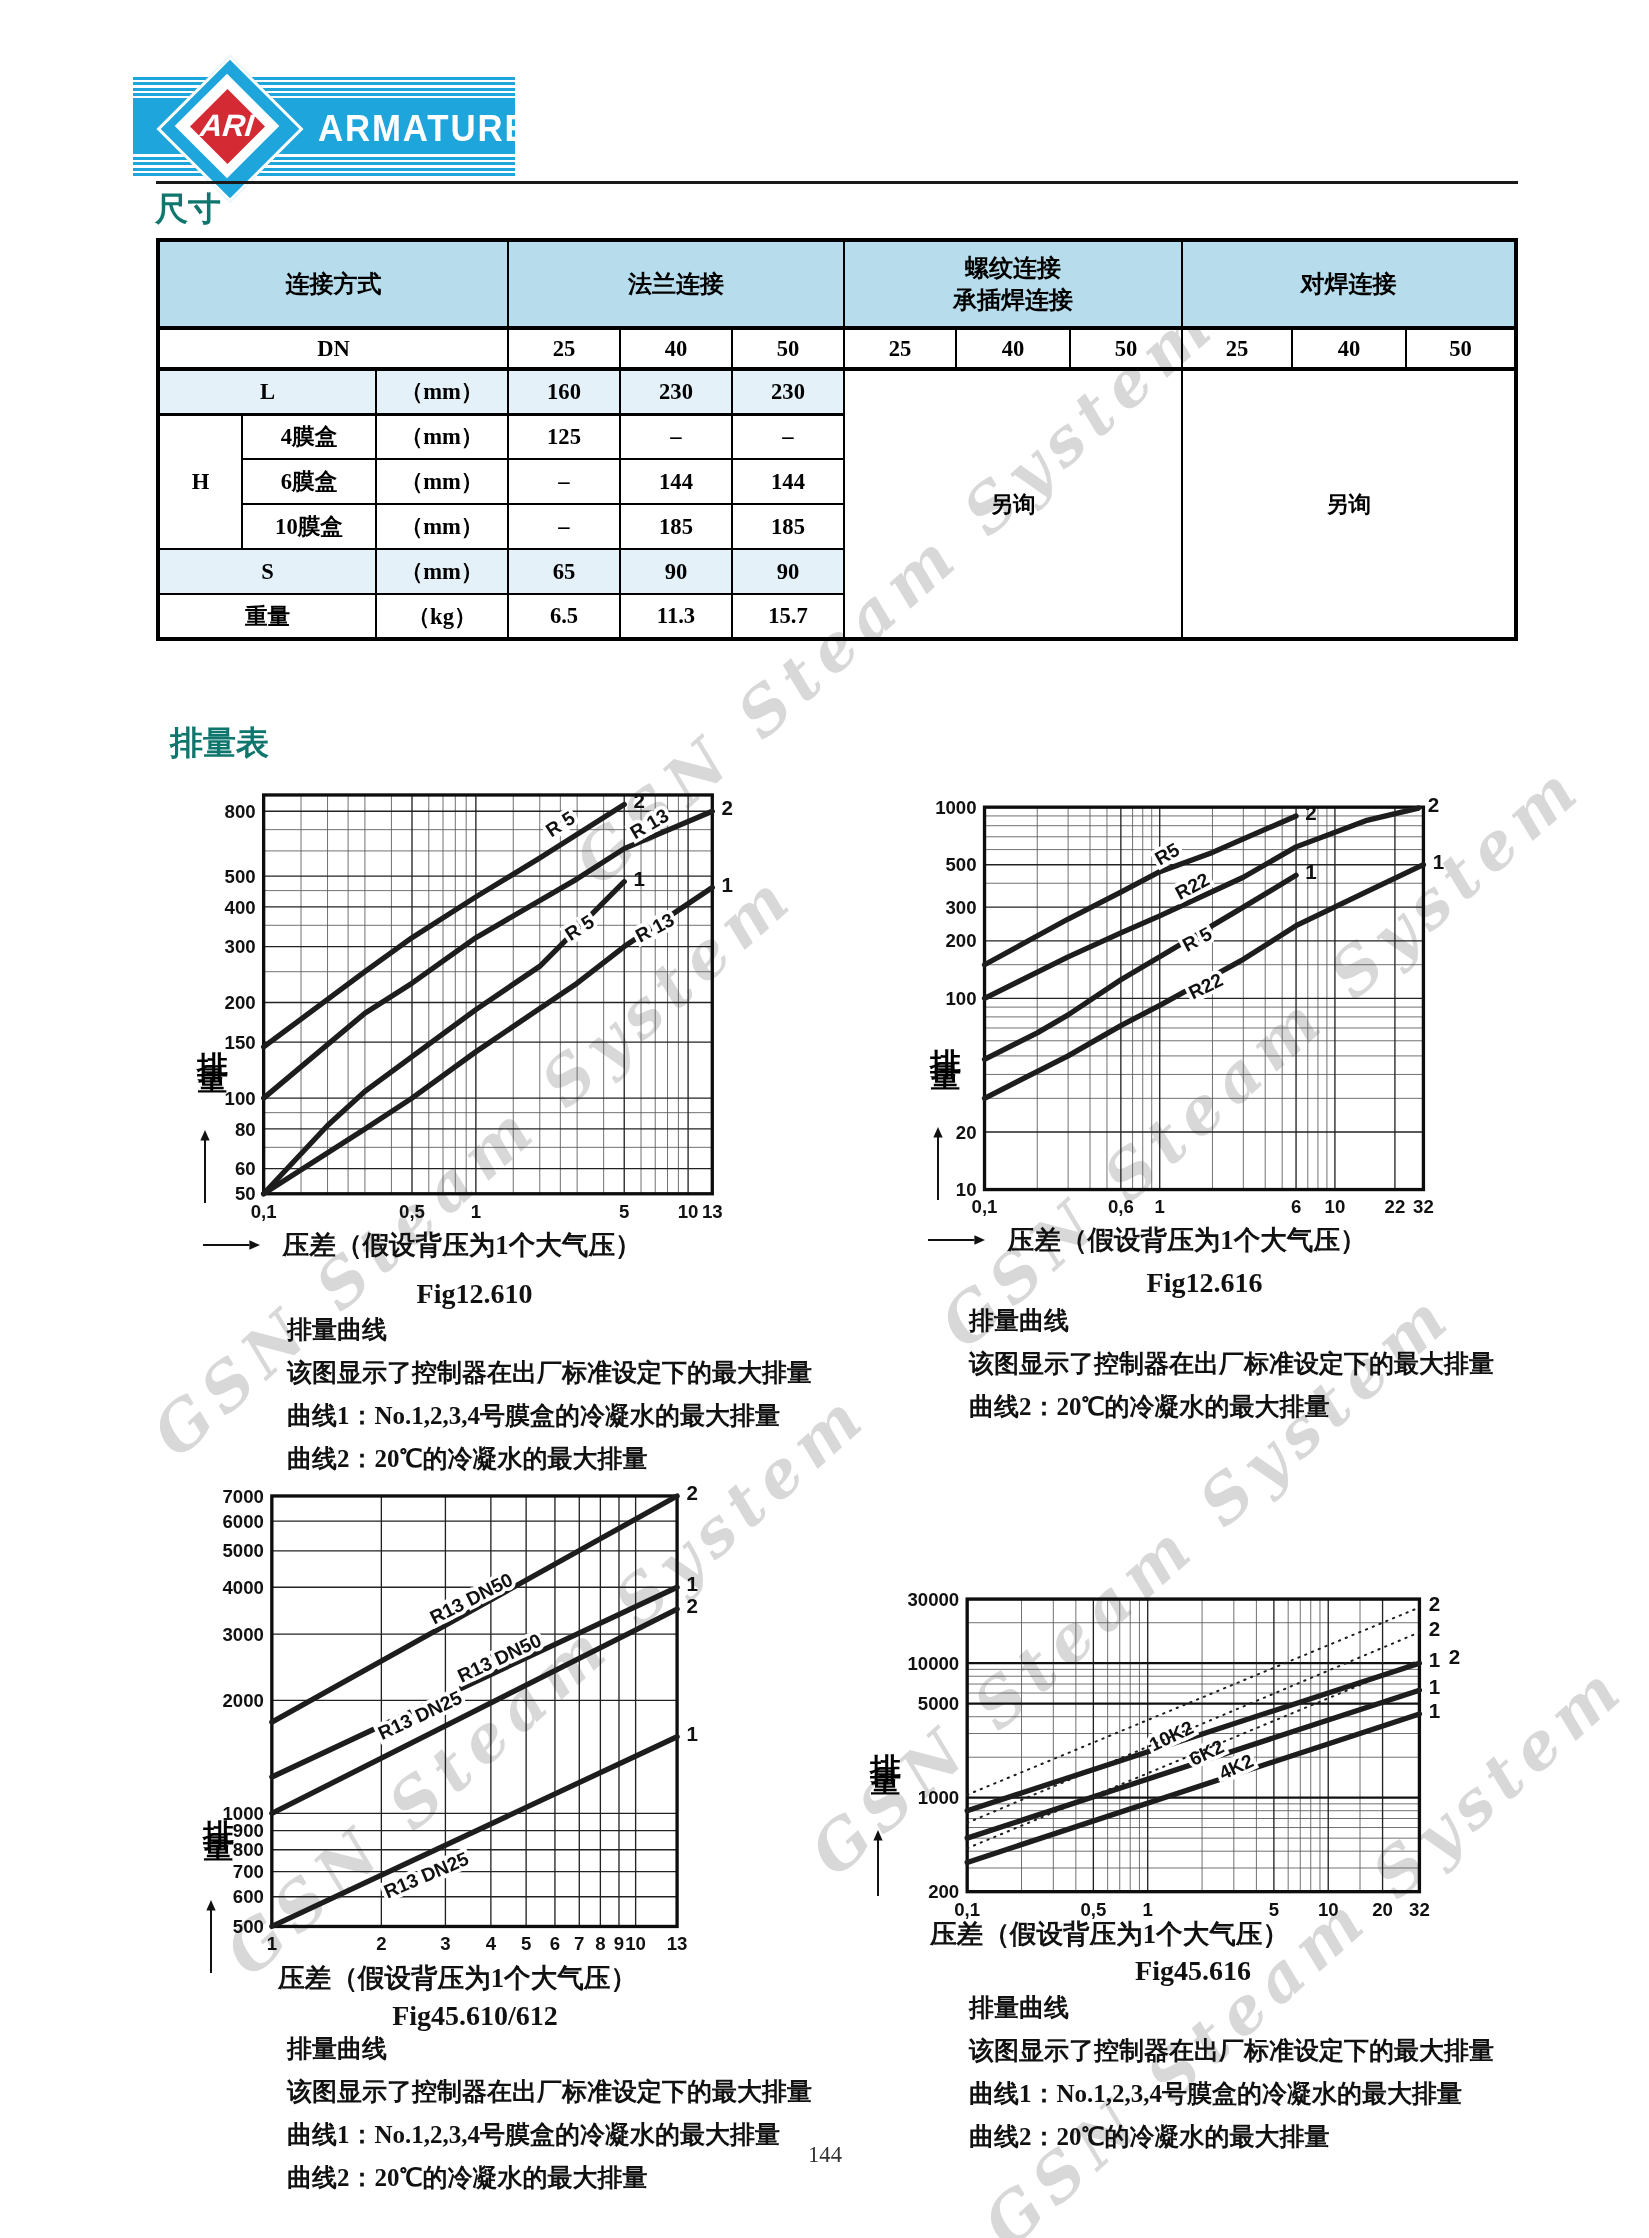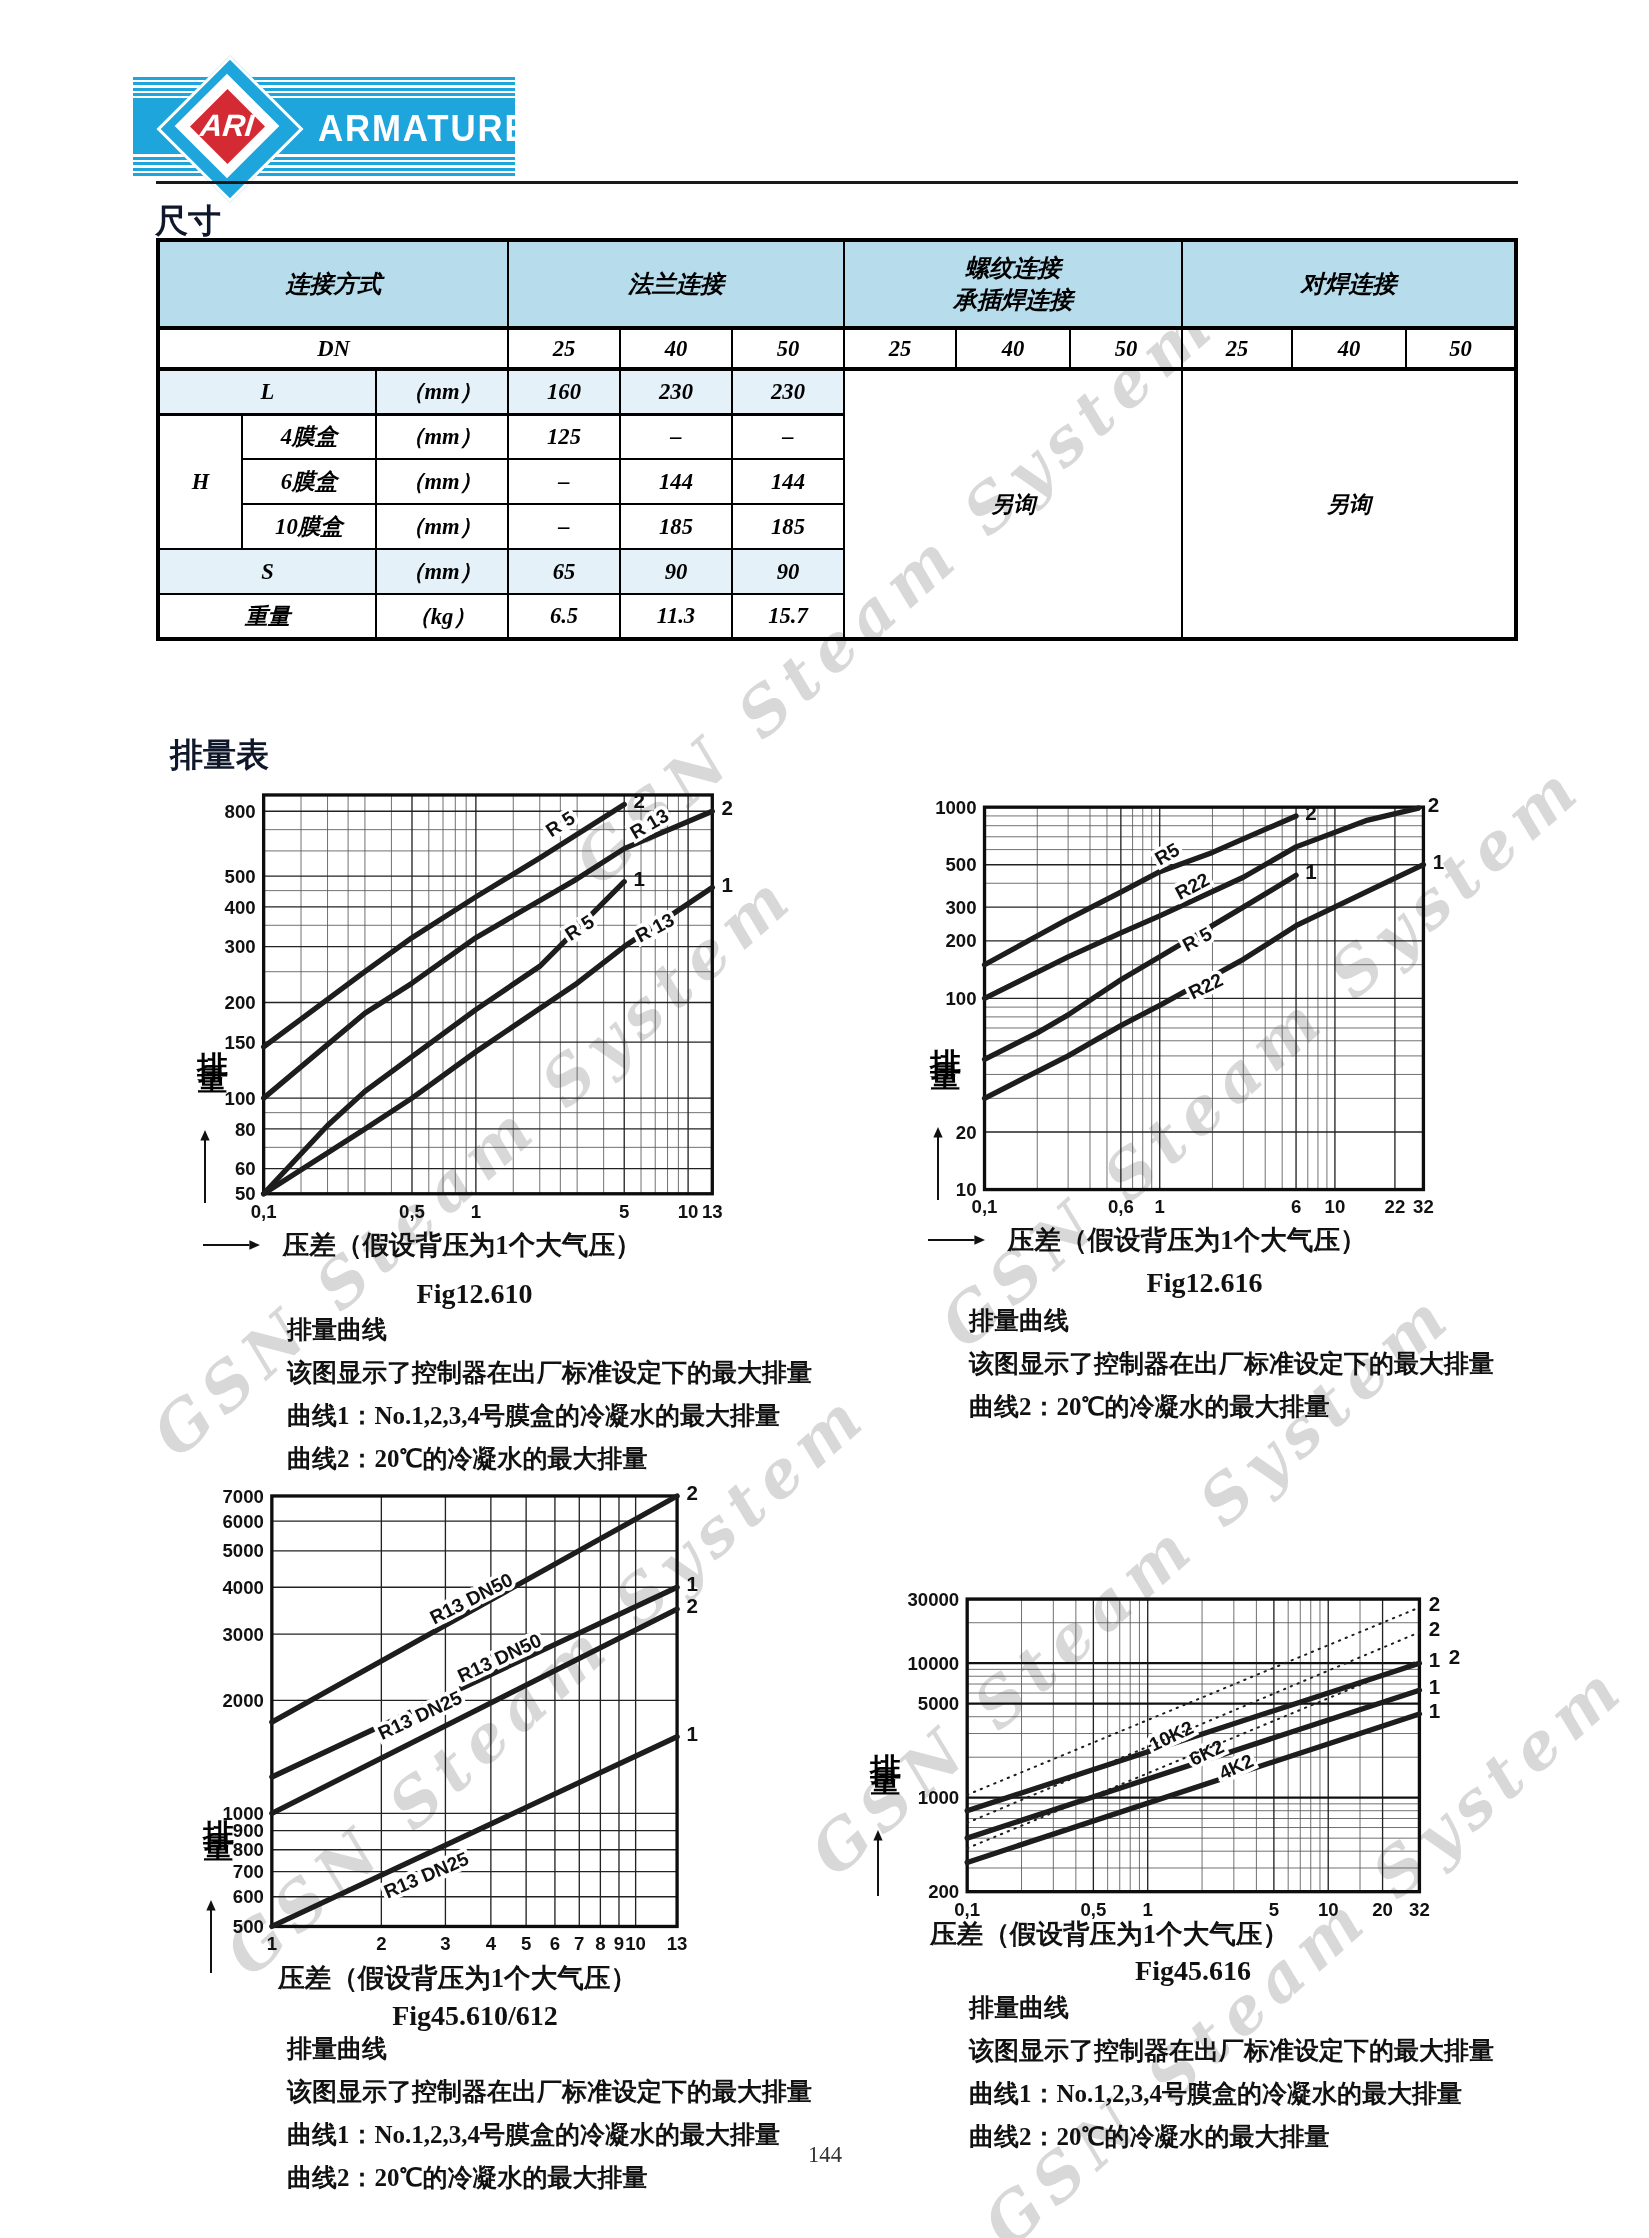--- a/index.html
+++ b/index.html
@@ -13,26 +13,26 @@
   .stripe{position:absolute;height:2.7px;background:#1ea5dc;}
   .banner{position:absolute;background:#1ea5dc;}
   .brand{position:absolute;font:700 37px "Liberation Sans", sans-serif;color:#fff;
          letter-spacing:2px;transform:scaleX(.94);transform-origin:left center;}
   .dia{position:absolute;transform:rotate(45deg);}
   .ari{position:absolute;font:italic 700 31px "Liberation Sans", sans-serif;color:#fff;
        transform:skewX(-6deg);}
   .title{position:absolute;font:700 43px "Liberation Serif", serif;color:#1a1a1a;
          text-align:right;white-space:nowrap;}
   .rule{position:absolute;background:#1a1a1a;height:2.7px;}
-  .h1{position:absolute;font:700 33px "Liberation Serif", serif;color:#0f172a;margin-top:12px;}
+  .h1{position:absolute;font:700 33px "Liberation Serif", serif;color:#0f766e;}
   
   table.dim{position:absolute;border-collapse:collapse;table-layout:fixed;
             font:700 22.6px "Liberation Serif", serif;color:#000;text-align:center;}
   table.dim td{border:2px solid #000;padding:0;vertical-align:middle;}
-  table.dim{border:4px solid #000;font-style:italic;}
+  table.dim{border:4px solid #000;}
   tr.hdr td{background:#b7dcec;border-bottom:4px solid #000;font-size:24px;}
   tr.dn td{border-bottom:4px solid #000;}
   tr.lrow td{border-bottom:3.3px solid #000;}
   td.blue{background:#e4f1f8;}
   
   svg.plot{position:absolute;overflow:visible;}
   .ylab{position:absolute;writing-mode:vertical-rl;text-orientation:upright;
         font:700 31px "Liberation Serif", serif;letter-spacing:13.3px;color:#000;}
   .yarrow{position:absolute;}
   .xrow{position:absolute;display:flex;align-items:center;gap:22.6px;}

